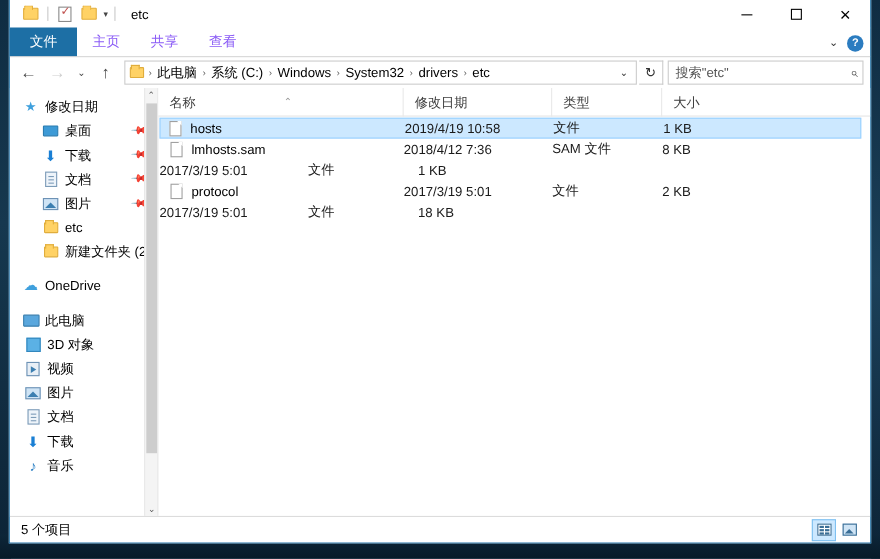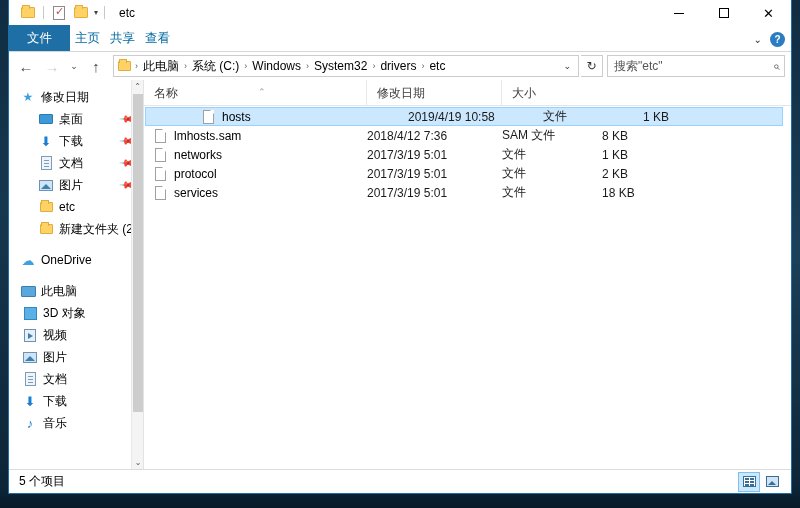--- a/index.html
+++ b/index.html
@@ -76,22 +76,22 @@
   .glyph-max { width: 10px; height: 10px; border: 1px solid #000; }
   .glyph-close { font-size: 13px; line-height: 13px; }
 
   
   .ribbon {
     height: 26px; flex: 0 0 26px; display: flex; align-items: flex-end;
     background: #ffffff; position: relative;
     border-bottom: 1px solid #d6d6d6;
   }
   .tab {
-    height: 26px; line-height: 26px; padding: 0 5px;
-    font-size: 12.5px; color: #0369a1; cursor: default;
+    height: 26px; line-height: 26px; padding: 0 14px;
+    font-size: 12.5px; color: #8b5cf6; cursor: default;
   }
   .tab.file { background: #1d6fa5; color: #ffffff; font-weight: normal; padding: 0 18px; }
   .ribbon-right {
     position: absolute; right: 6px; top: 0; height: 26px;
     display: flex; align-items: center; gap: 8px;
   }
   .chev-down { font-size: 10px; color: #333; }
   .help-ico {
     width: 15px; height: 15px; border-radius: 50%;
     background: #2b7cc0; color: #fff; font-size: 10px; font-weight: bold;
@@ -267,21 +267,21 @@
     margin-right: 8px; position: relative; flex: 0 0 11px;
   }
   .file-ico:after {
     content: ""; position: absolute; right: -1px; top: -1px;
     border-left: 4px solid transparent; border-top: 4px solid #ffffff;
     border-right: 0; 
   }
   .fr-date { width: 135px; flex: 0 0 135px; color: #1a1a1a; }
   .fr-type { width: 100px; flex: 0 0 100px; color: #1a1a1a; }
   .fr-size { width: 90px; flex: 0 0 90px; text-align: left; color: #1a1a1a; padding-right: 4px; }
-  .filerow.selected .fr-name { padding-left: 17px; margin-left: 40px; }
+  .filerow.selected .fr-name { padding-left: 8px; }
 
   
   .statusbar {
     height: 24px; flex: 0 0 24px; border-top: 1px solid #dcdcdc;
     display: flex; align-items: center; background: #ffffff;
     padding: 0 4px 0 10px; position: relative;
   }
   .status-text { font-size: 12px; color: #000; }
   .status-spacer { flex: 1; }
   .viewbtns { display: flex; gap: 1px; padding-right: 4px; }
@@ -506,20 +506,21 @@
     </div>
 
     <div class="filepane">
 
       <div class="colheads">
         <div class="colhead c-name">
           <span>名称</span>
           <span class="sort-caret">⌃</span>
         </div>
         <div class="colhead c-date">修改日期</div>
+        <div class="colhead c-type">类型</div>
         <div class="colhead c-size">大小</div>
       </div>
 
       <div class="filerows">
 
         <div class="filerow selected">
           <div class="fr-name">
             <span class="file-ico"></span>
             <span>hosts</span>
           </div>
@@ -532,44 +533,36 @@
           <div class="fr-name">
             <span class="file-ico"></span>
             <span>lmhosts.sam</span>
           </div>
           <div class="fr-date">2018/4/12 7:36</div>
           <div class="fr-type">SAM 文件</div>
           <div class="fr-size">8 KB</div>
         </div>
 
         <div class="filerow">
-          <div class="fr-name">
-            <span class="file-ico"></span>
-            <span>networks</span>
-          </div>
           <div class="fr-date">2017/3/19 5:01</div>
           <div class="fr-type">文件</div>
           <div class="fr-size">1 KB</div>
         </div>
 
         <div class="filerow">
           <div class="fr-name">
             <span class="file-ico"></span>
             <span>protocol</span>
           </div>
           <div class="fr-date">2017/3/19 5:01</div>
           <div class="fr-type">文件</div>
           <div class="fr-size">2 KB</div>
         </div>
 
         <div class="filerow">
-          <div class="fr-name">
-            <span class="file-ico"></span>
-            <span>services</span>
-          </div>
           <div class="fr-date">2017/3/19 5:01</div>
           <div class="fr-type">文件</div>
           <div class="fr-size">18 KB</div>
         </div>
 
       </div>
     </div>
   </div>
 
   <div class="statusbar">

